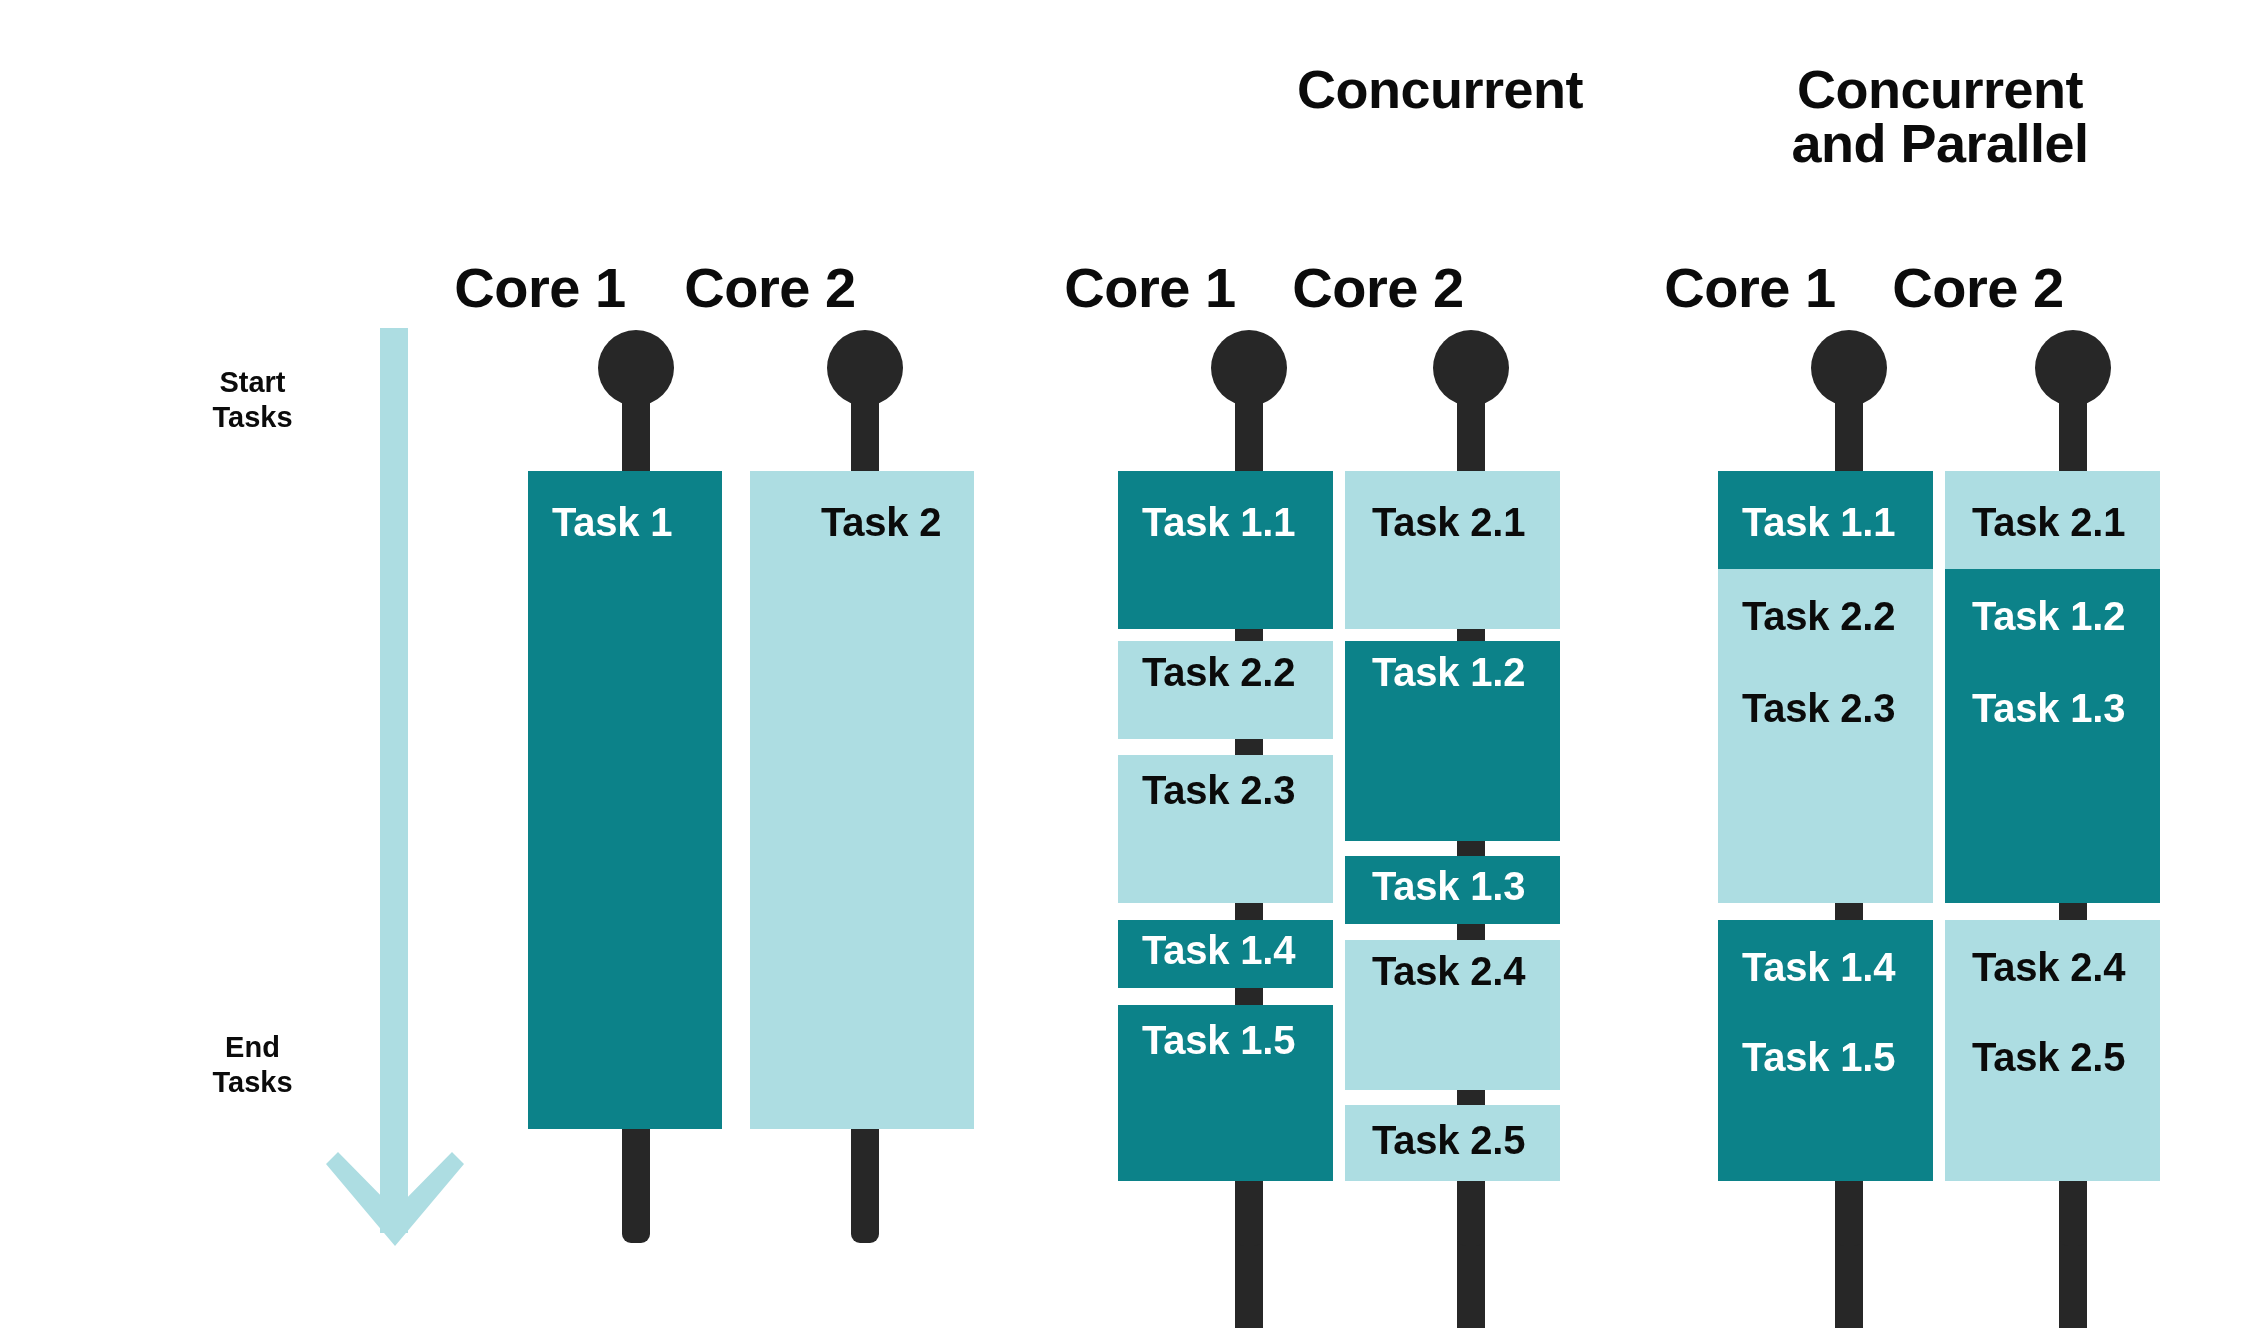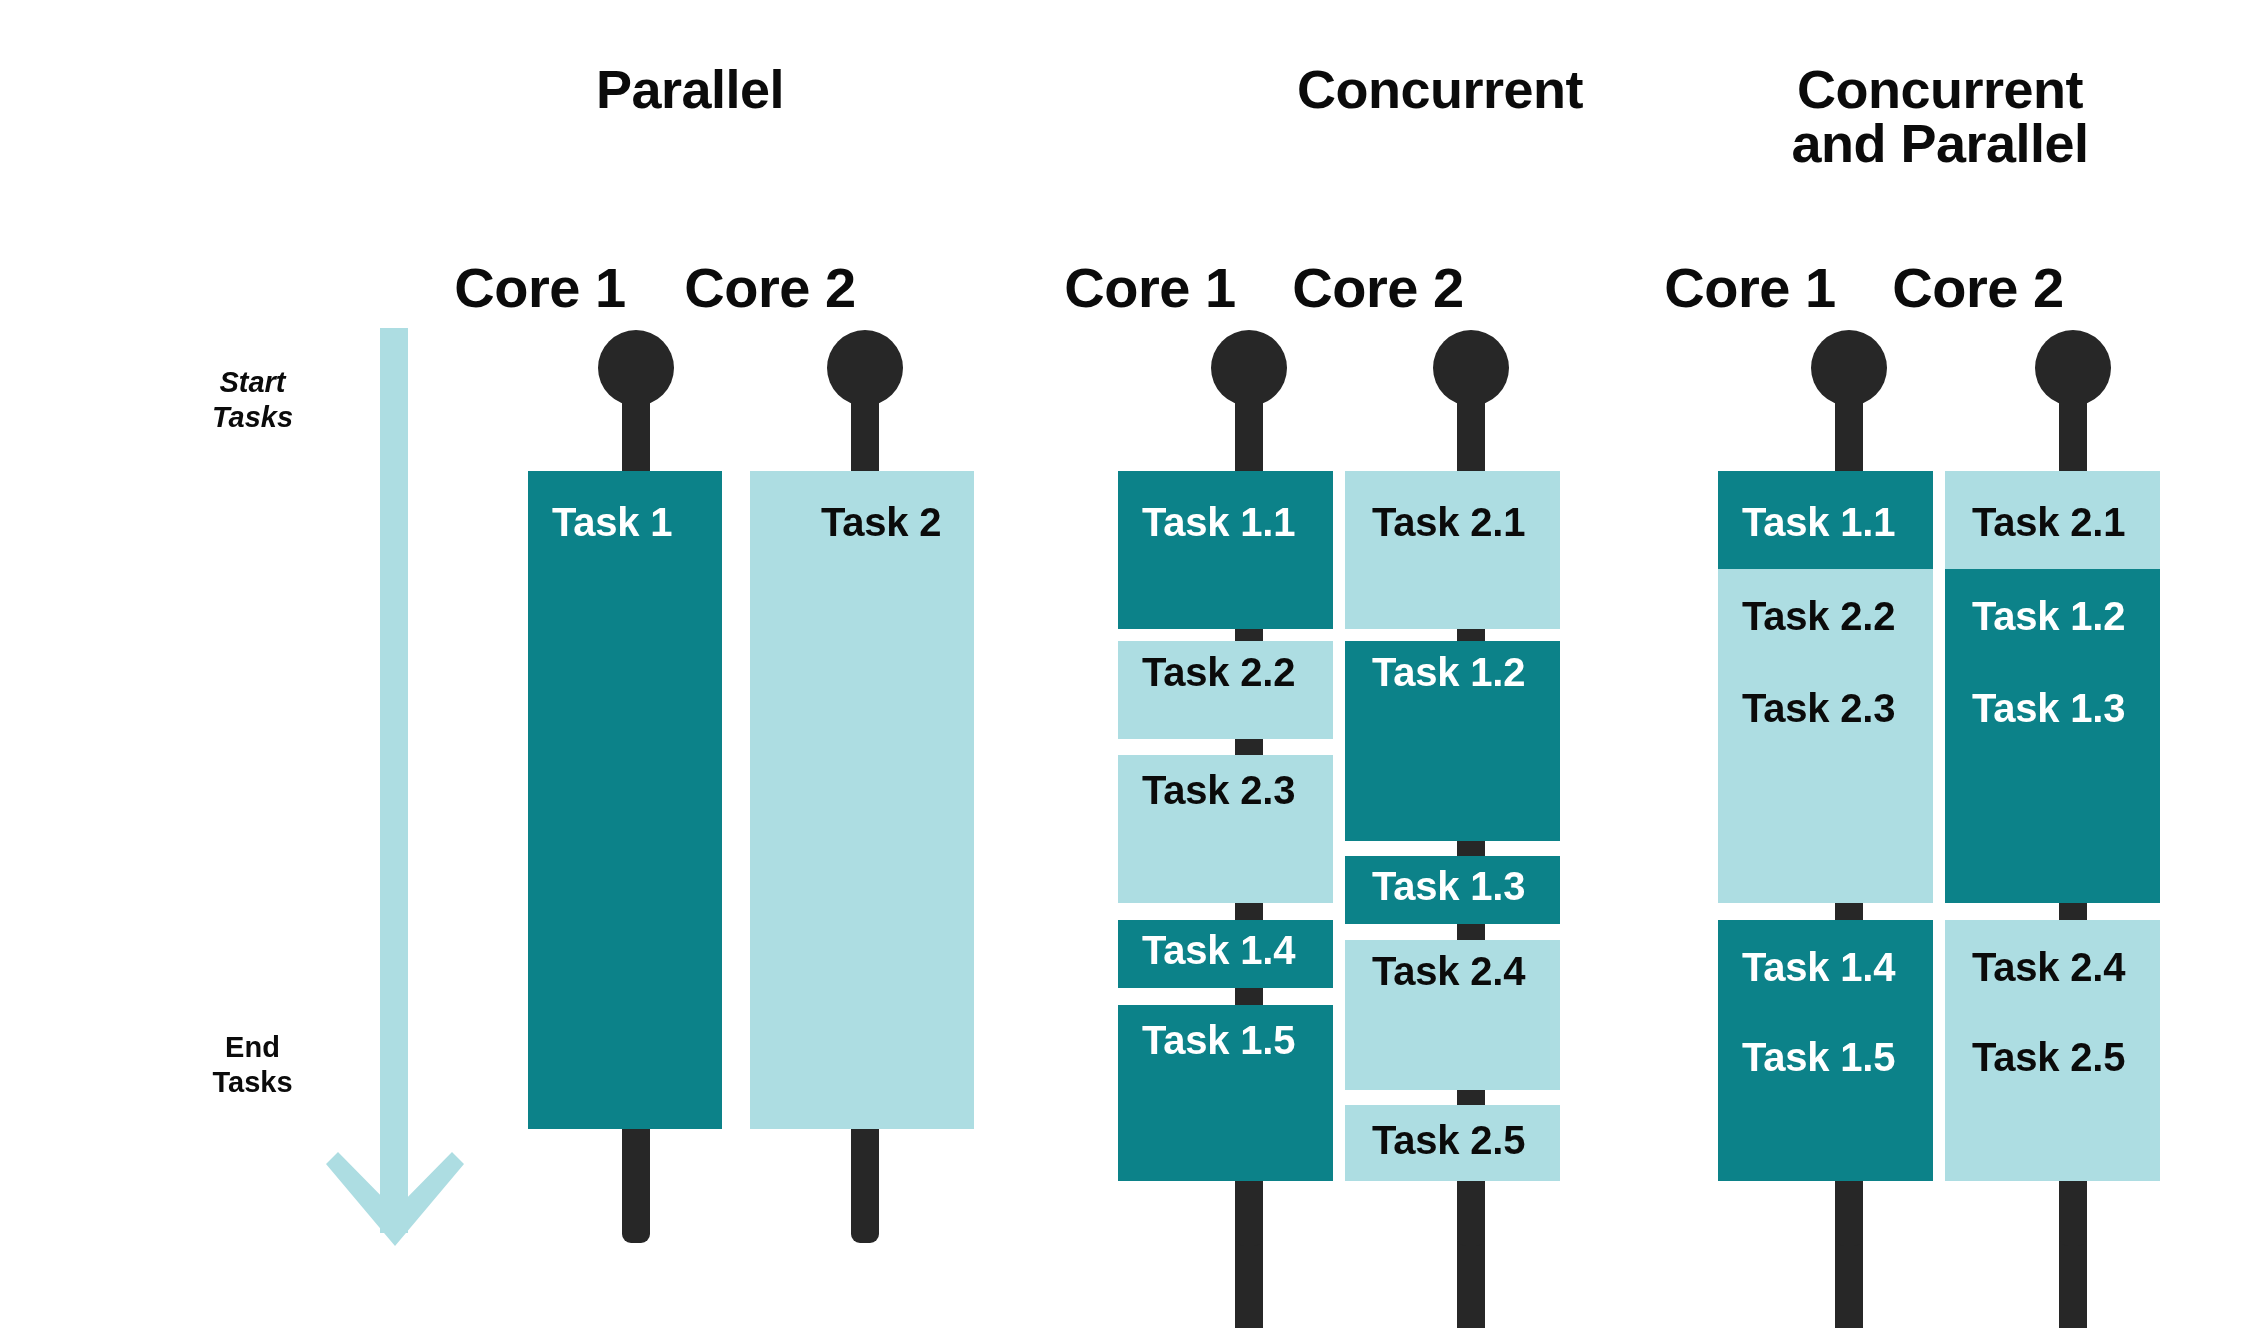--- a/index.html
+++ b/index.html
@@ -101,29 +101,28 @@
     white-space: nowrap;
   }
   .task-label.on-dark  { color: #ffffff; }
   .task-label.on-light { color: #0b0b0b; }
 </style>
 </head>
 <body>
 
 <div class="stage">
 
-  <div class="group-title" style="left:330px; top:62px; width:720px;">Parallel</div>
 
   <div class="group-title" style="left:1090px; top:62px; width:700px;">Concurrent</div>
 
   <div class="group-title" style="left:1680px; top:62px; width:520px;">Concurrent
 and Parallel</div>
 
 
-  <div class="axis-note" style="left:160px; top:365px; width:185px;font-style:italic;">Start
+  <div class="axis-note" style="left:160px; top:365px; width:185px;">Start
 Tasks</div>
 
   <div class="axis-note" style="left:160px; top:1030px; width:185px;">End
 Tasks</div>
 
   <div class="arrow-shaft" style="left:380px; top:328px; width:28px; height:905px;"></div>
 
   <div class="arrow-head" style="left:318px; top:1150px; width:154px; height:130px;">
     <svg width="154" height="130" viewBox="0 0 154 130" aria-hidden="true">
       <path d="M8 14 L20 2 L77 60 L134 2 L146 14 L77 96 Z" fill="#addde2"></path>

